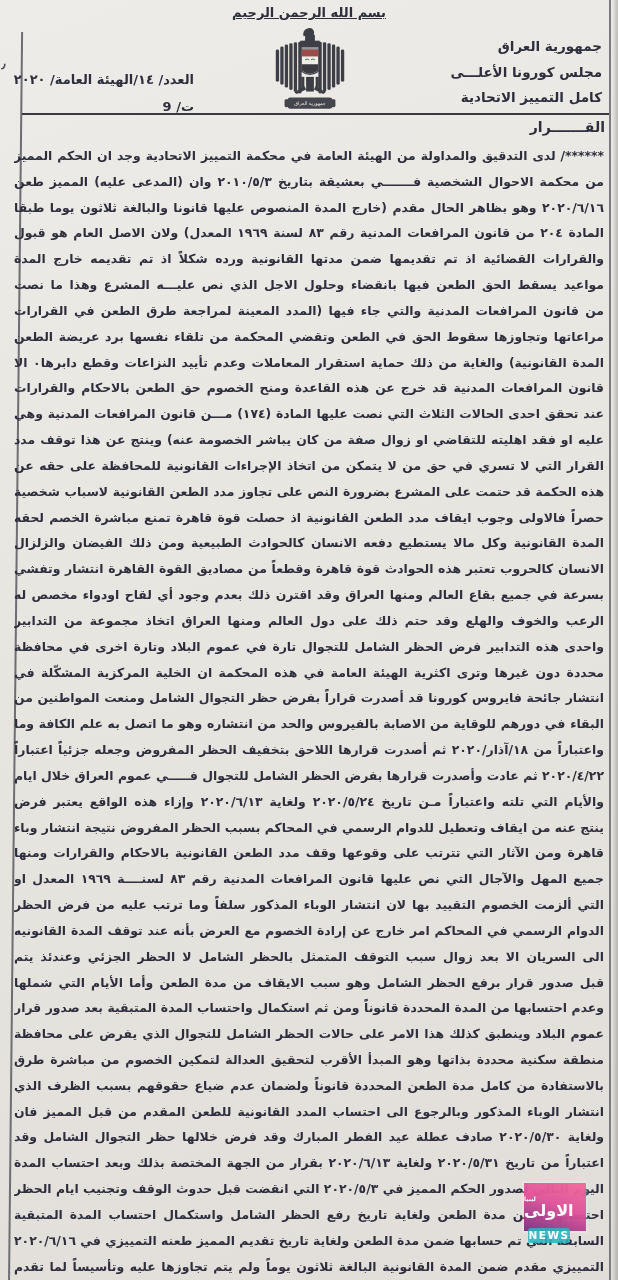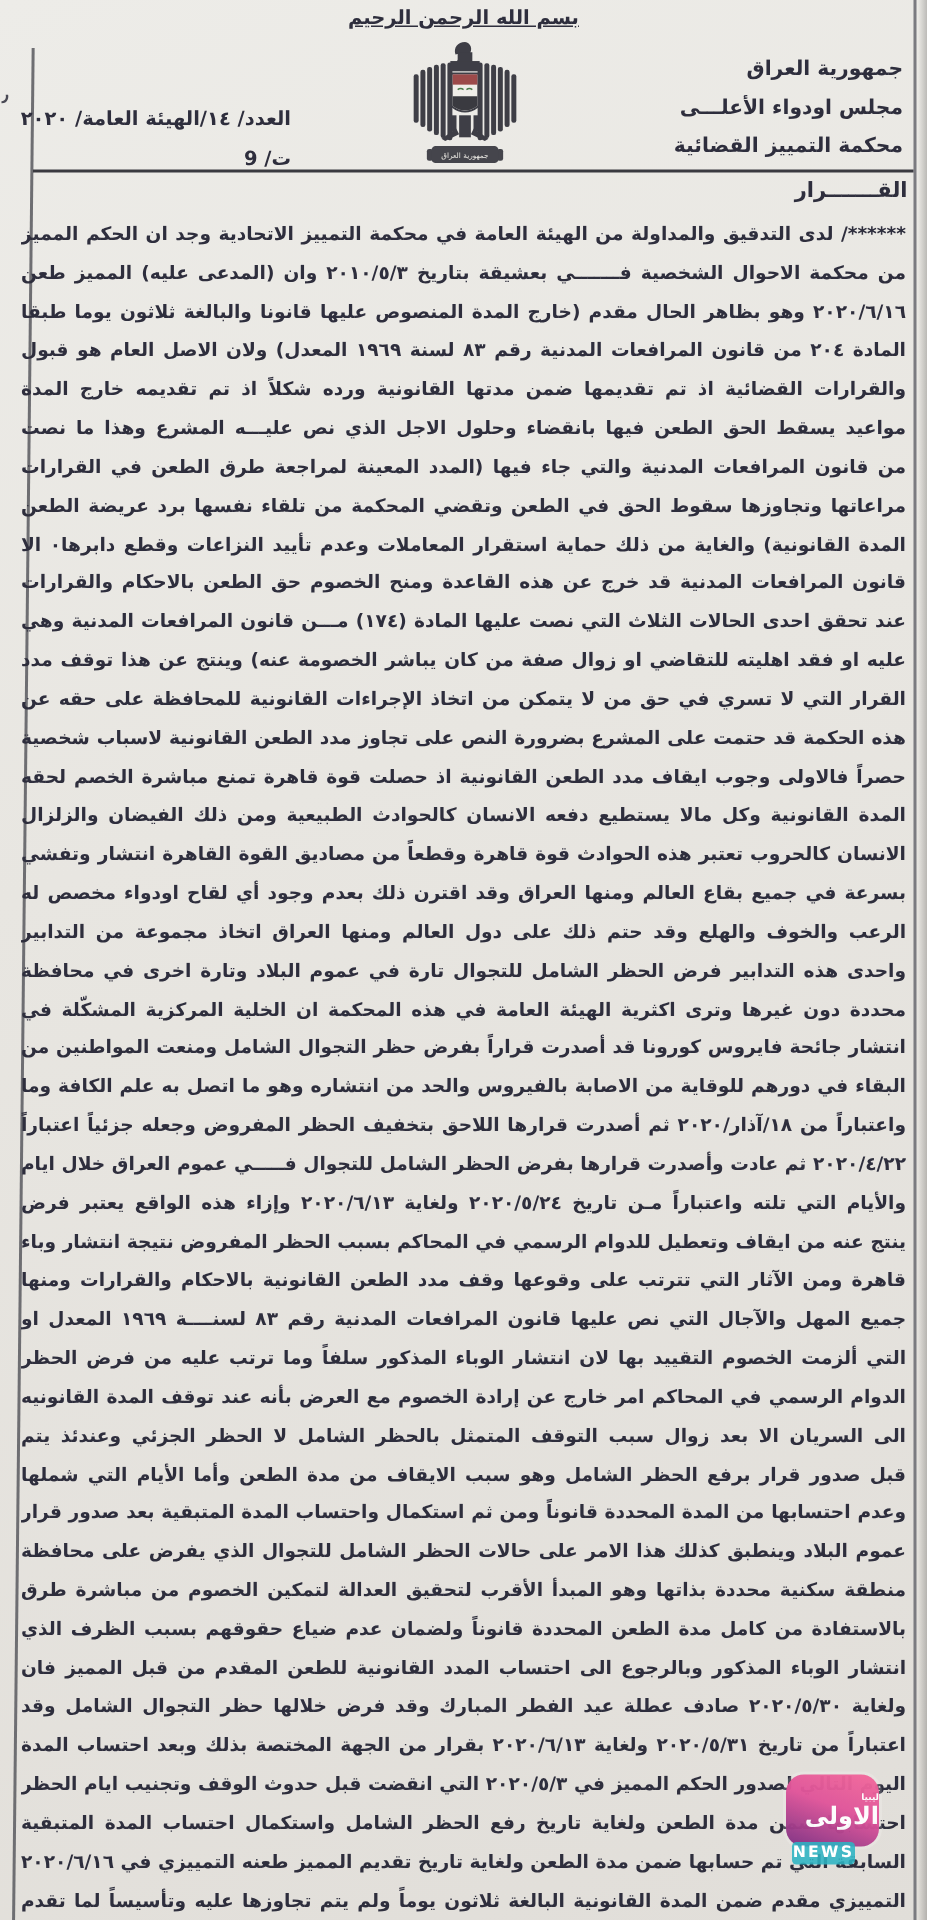--- a/index.html
+++ b/index.html
@@ -21,23 +21,23 @@
   .case{position:absolute;top:66px;left:10px;width:184px;direction:rtl;text-align:right;
     font-size:13px;font-weight:bold;color:#2e2e3d;line-height:27px;}
   .emblem{position:absolute;left:261px;top:27px;width:98px;height:88px;}
   .rule{position:absolute;top:113px;left:22px;width:587px;height:2.4px;background:#3a3a40;}
   .heading{position:absolute;top:119px;right:13px;direction:rtl;
     font-size:14px;font-weight:bold;color:#2e2e3d;margin-left:46px;}
   .body{position:absolute;top:143px;left:14px;width:590px;}
   .bline{height:25.84px;line-height:25.9px;overflow:hidden;direction:rtl;
     text-align:justify;text-align-last:justify;
     font-size:12.4px;font-weight:bold;color:#2e2e3d;}
-  .wm-sq{position:absolute;left:524px;top:1183px;width:62px;height:48px;border-radius:12px;
+  .wm-sq{position:absolute;left:524px;top:1183px;width:62px;height:48px;border-radius:0;
     background:linear-gradient(200deg,#f4699b 0%,#e0549a 45%,#7c2f82 100%);
-    display:flex;flex-direction:column;align-items:flex-end;justify-content:center;
+    display:flex;flex-direction:column;align-items:flex-start;justify-content:center;
     opacity:.96;box-shadow:0 0 0 2px rgba(255,255,255,.18);z-index:5;}
   .wm-small{font-size:6px;color:#ffffff;font-weight:bold;line-height:7px;}
   .wm-title{font-size:16px;color:#ffffff;font-weight:bold;line-height:18px;direction:rtl;}
   .wm-badge{position:absolute;left:528px;top:1228px;width:42px;height:15px;border-radius:3px;
     background:rgba(44,180,195,.88);color:#fff;font-size:10.5px;font-weight:bold;
     text-align:center;line-height:15px;letter-spacing:1.5px;z-index:5;}
   .emblem text{font-family:"DejaVu Sans",sans-serif;}
 </style>
 </head>
 <body>
@@ -45,22 +45,22 @@
 <div class="page">
 
   <div class="edge-left"></div>
   <div class="edge-right"></div>
   <div class="stray">٫</div>
 
   <div class="bism">بسم الله الرحمن الرحيم</div>
 
   <div class="gov">
     <div>جمهورية العراق</div>
-    <div>مجلس اودواء الأعلـــى</div>
-    <div>محكمة التمييز القضائية</div>
+    <div>مجلس كورونا الأعلـــى</div>
+    <div>كامل التمييز الاتحادية</div>
   </div>
 
   <div class="case">
     <div>العدد/ ١٤/الهيئة العامة/ ٢٠٢٠</div>
     <div>ت/ 9</div>
   </div>
 
   <svg class="emblem" viewBox="0 0 100 90">
 
     <g fill="#3e3e46">

